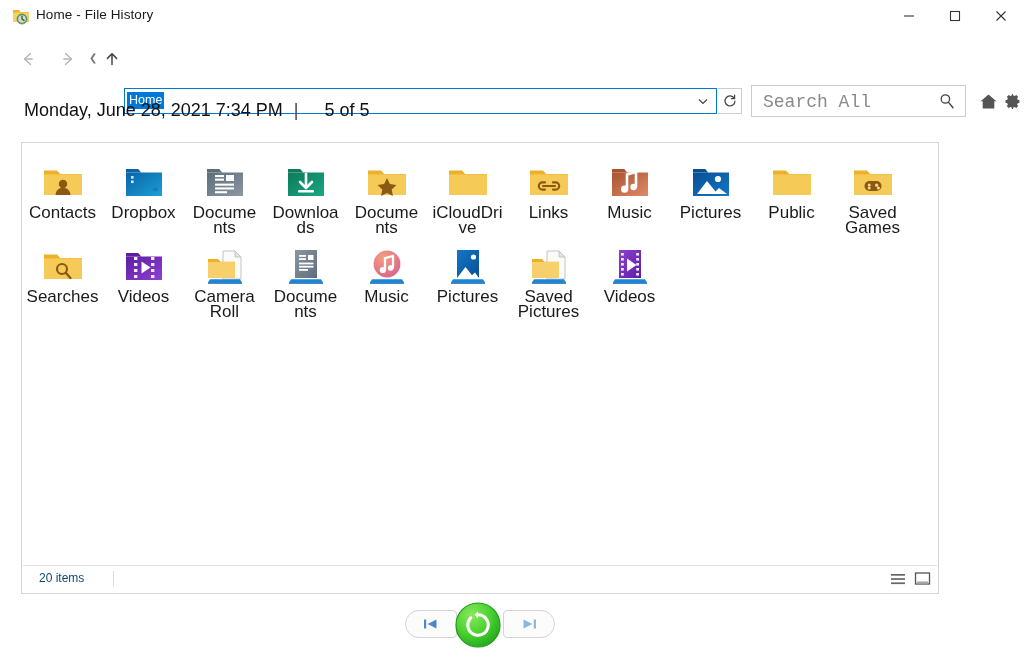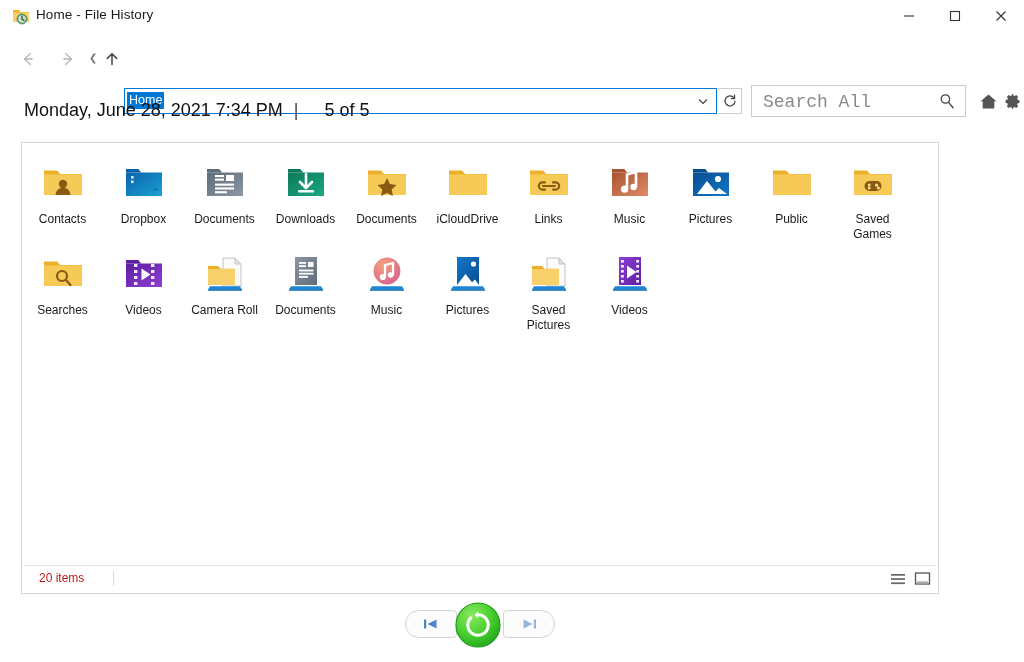--- a/index.html
+++ b/index.html
@@ -111,33 +111,33 @@
     display:flex; flex-wrap:wrap;
   }
   .item {
     width:81px; padding-top:6px;
     display:flex; flex-direction:column; align-items:center;
   }
   .item .glyph {
     width:48px; height:48px; position:relative;
   }
   .item .label {
-    margin-top:7px; width:72px; text-align:center;
-    font-size:12px; color:#1a1a1a; line-height:15px;
+    width:72px; text-align:center;
+    font-size:17px; color:#1a1a1a; line-height:15px;
     word-wrap:break-word;
   }
 
   
   .statusbar {
     position:absolute; left:1px; bottom:1px; width:914px; height:26px;
     border-top:1px solid #e2e2e2; background:#fff;
   }
   .status-count {
     position:absolute; left:16px; top:5px;
-    font-size:12px; color:#b91c1c;
+    font-size:12px; color:#0c4a6e;
   }
   .status-div {
     position:absolute; left:90px; top:5px; width:1px; height:15px;
     background:#dcdcdc;
   }
   .viewbtn {
     position:absolute; top:3px; width:22px; height:20px;
     display:flex; align-items:center; justify-content:center;
   }
   .viewbtn.details { right:28px; }

